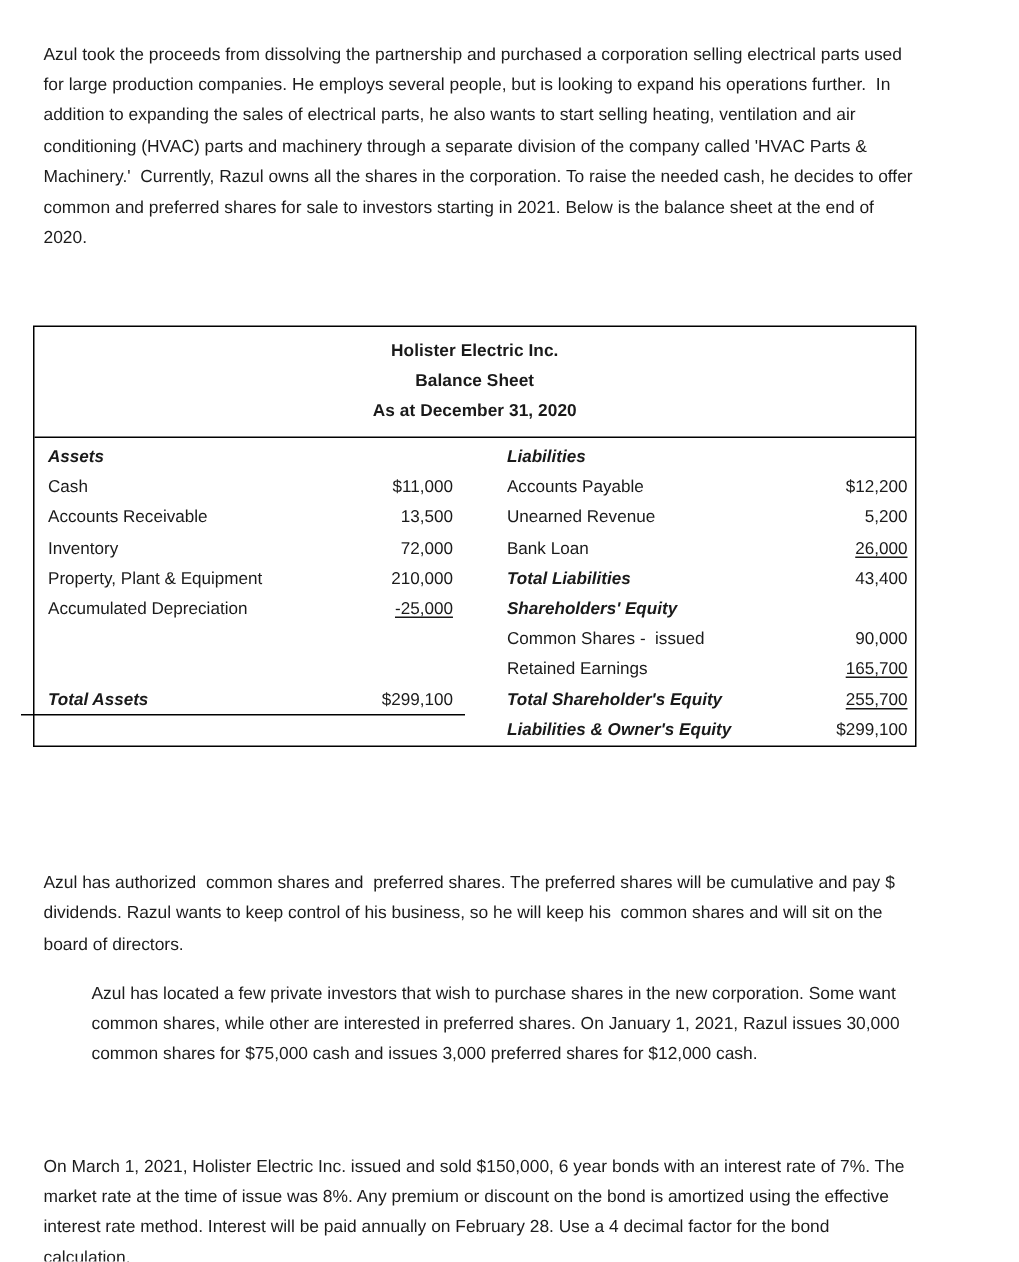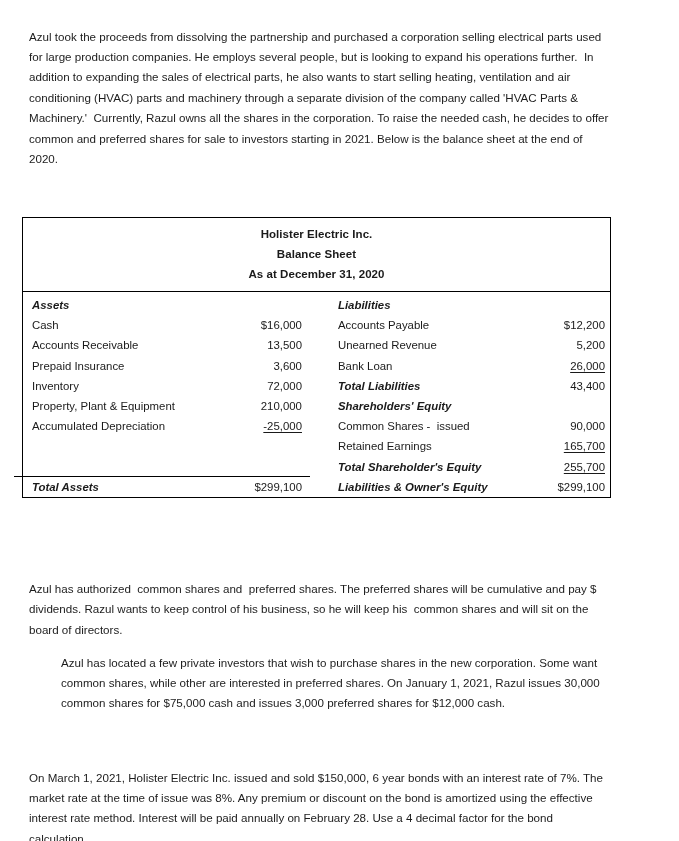--- a/index.html
+++ b/index.html
@@ -133,32 +133,28 @@
 
       <div class="bs-col bs-col-left">
 
         <div class="bs-row">
           <span class="bs-label b">Assets</span>
           <span class="bs-amount"></span>
         </div>
 
         <div class="bs-row">
           <span class="bs-label">Cash</span>
-          <span class="bs-amount">$16,000</span>
+          <span class="bs-amount">$11,000</span>
         </div>
 
         <div class="bs-row">
           <span class="bs-label">Accounts Receivable</span>
           <span class="bs-amount">13,500</span>
         </div>
 
-        <div class="bs-row">
-          <span class="bs-label">Prepaid Insurance</span>
-          <span class="bs-amount">3,600</span>
-        </div>
 
         <div class="bs-row">
           <span class="bs-label">Inventory</span>
           <span class="bs-amount">72,000</span>
         </div>
 
         <div class="bs-row">
           <span class="bs-label">Property, Plant &amp; Equipment</span>
           <span class="bs-amount">210,000</span>
         </div>

